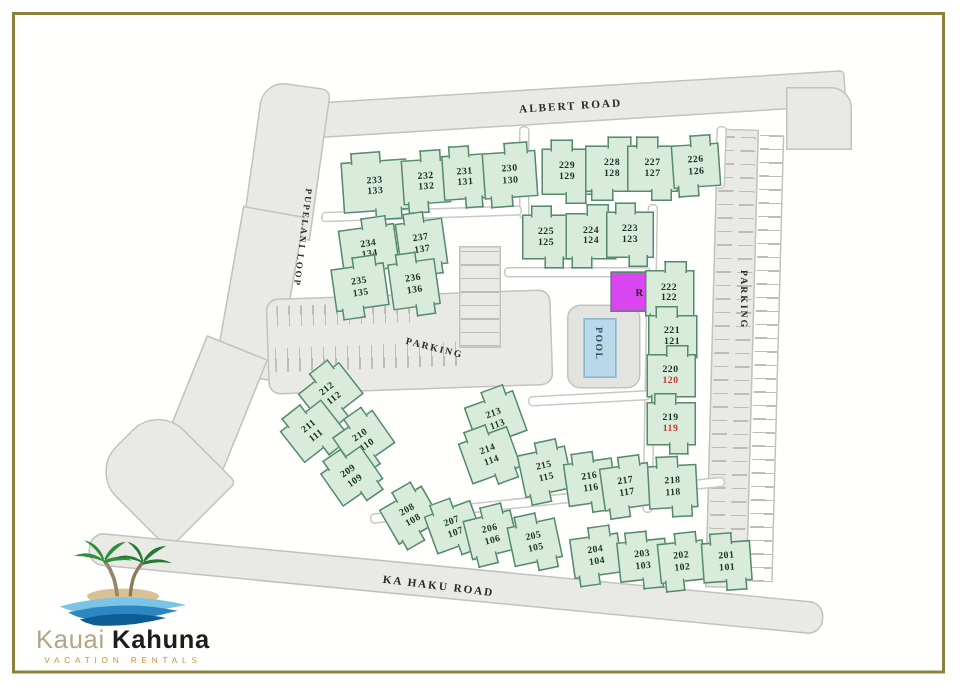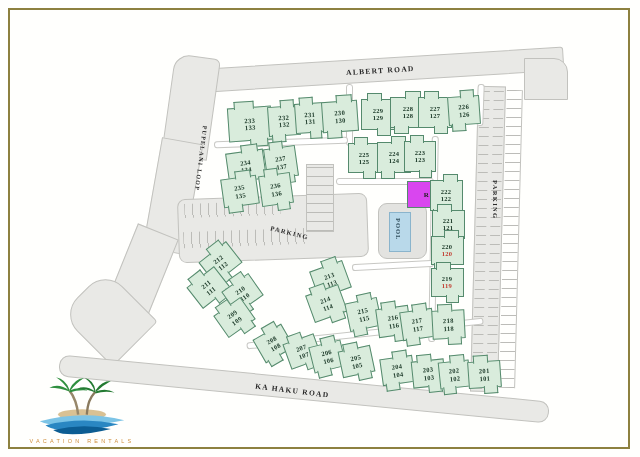--- a/index.html
+++ b/index.html
@@ -288,16 +288,20 @@
       <g fill="#237a31">
         <path d="M64,17 Q54,10 45,14 Q56,14 64,18 Z"></path>
         <path d="M64,16 Q62,5 53,3 Q61,9 63,17 Z"></path>
         <path d="M64,16 Q70,6 80,6 Q71,11 65,17 Z"></path>
         <path d="M64,17 Q75,13 84,18 Q73,16 64,19 Z"></path>
       </g>
       <path d="M6,48 Q50,36 94,47 Q60,54 30,53 Q14,52 6,48 Z" fill="#7cc4e6"></path>
       <path d="M12,52 Q50,43 88,51 Q55,60 26,57 Q16,55 12,52 Z" fill="#2a87c2"></path>
       <path d="M20,57 Q50,50 80,56 Q52,63 30,61 Q23,59 20,57 Z" fill="#0c5d93"></path>
     </svg>
+    <div class="brand">
+      <span class="first">Kauai</span>
+      <span class="second">Kahuna</span>
+    </div>
     <div class="tagline">Vacation Rentals</div>
   </div>
 
 </div>
 
 </body></html>

